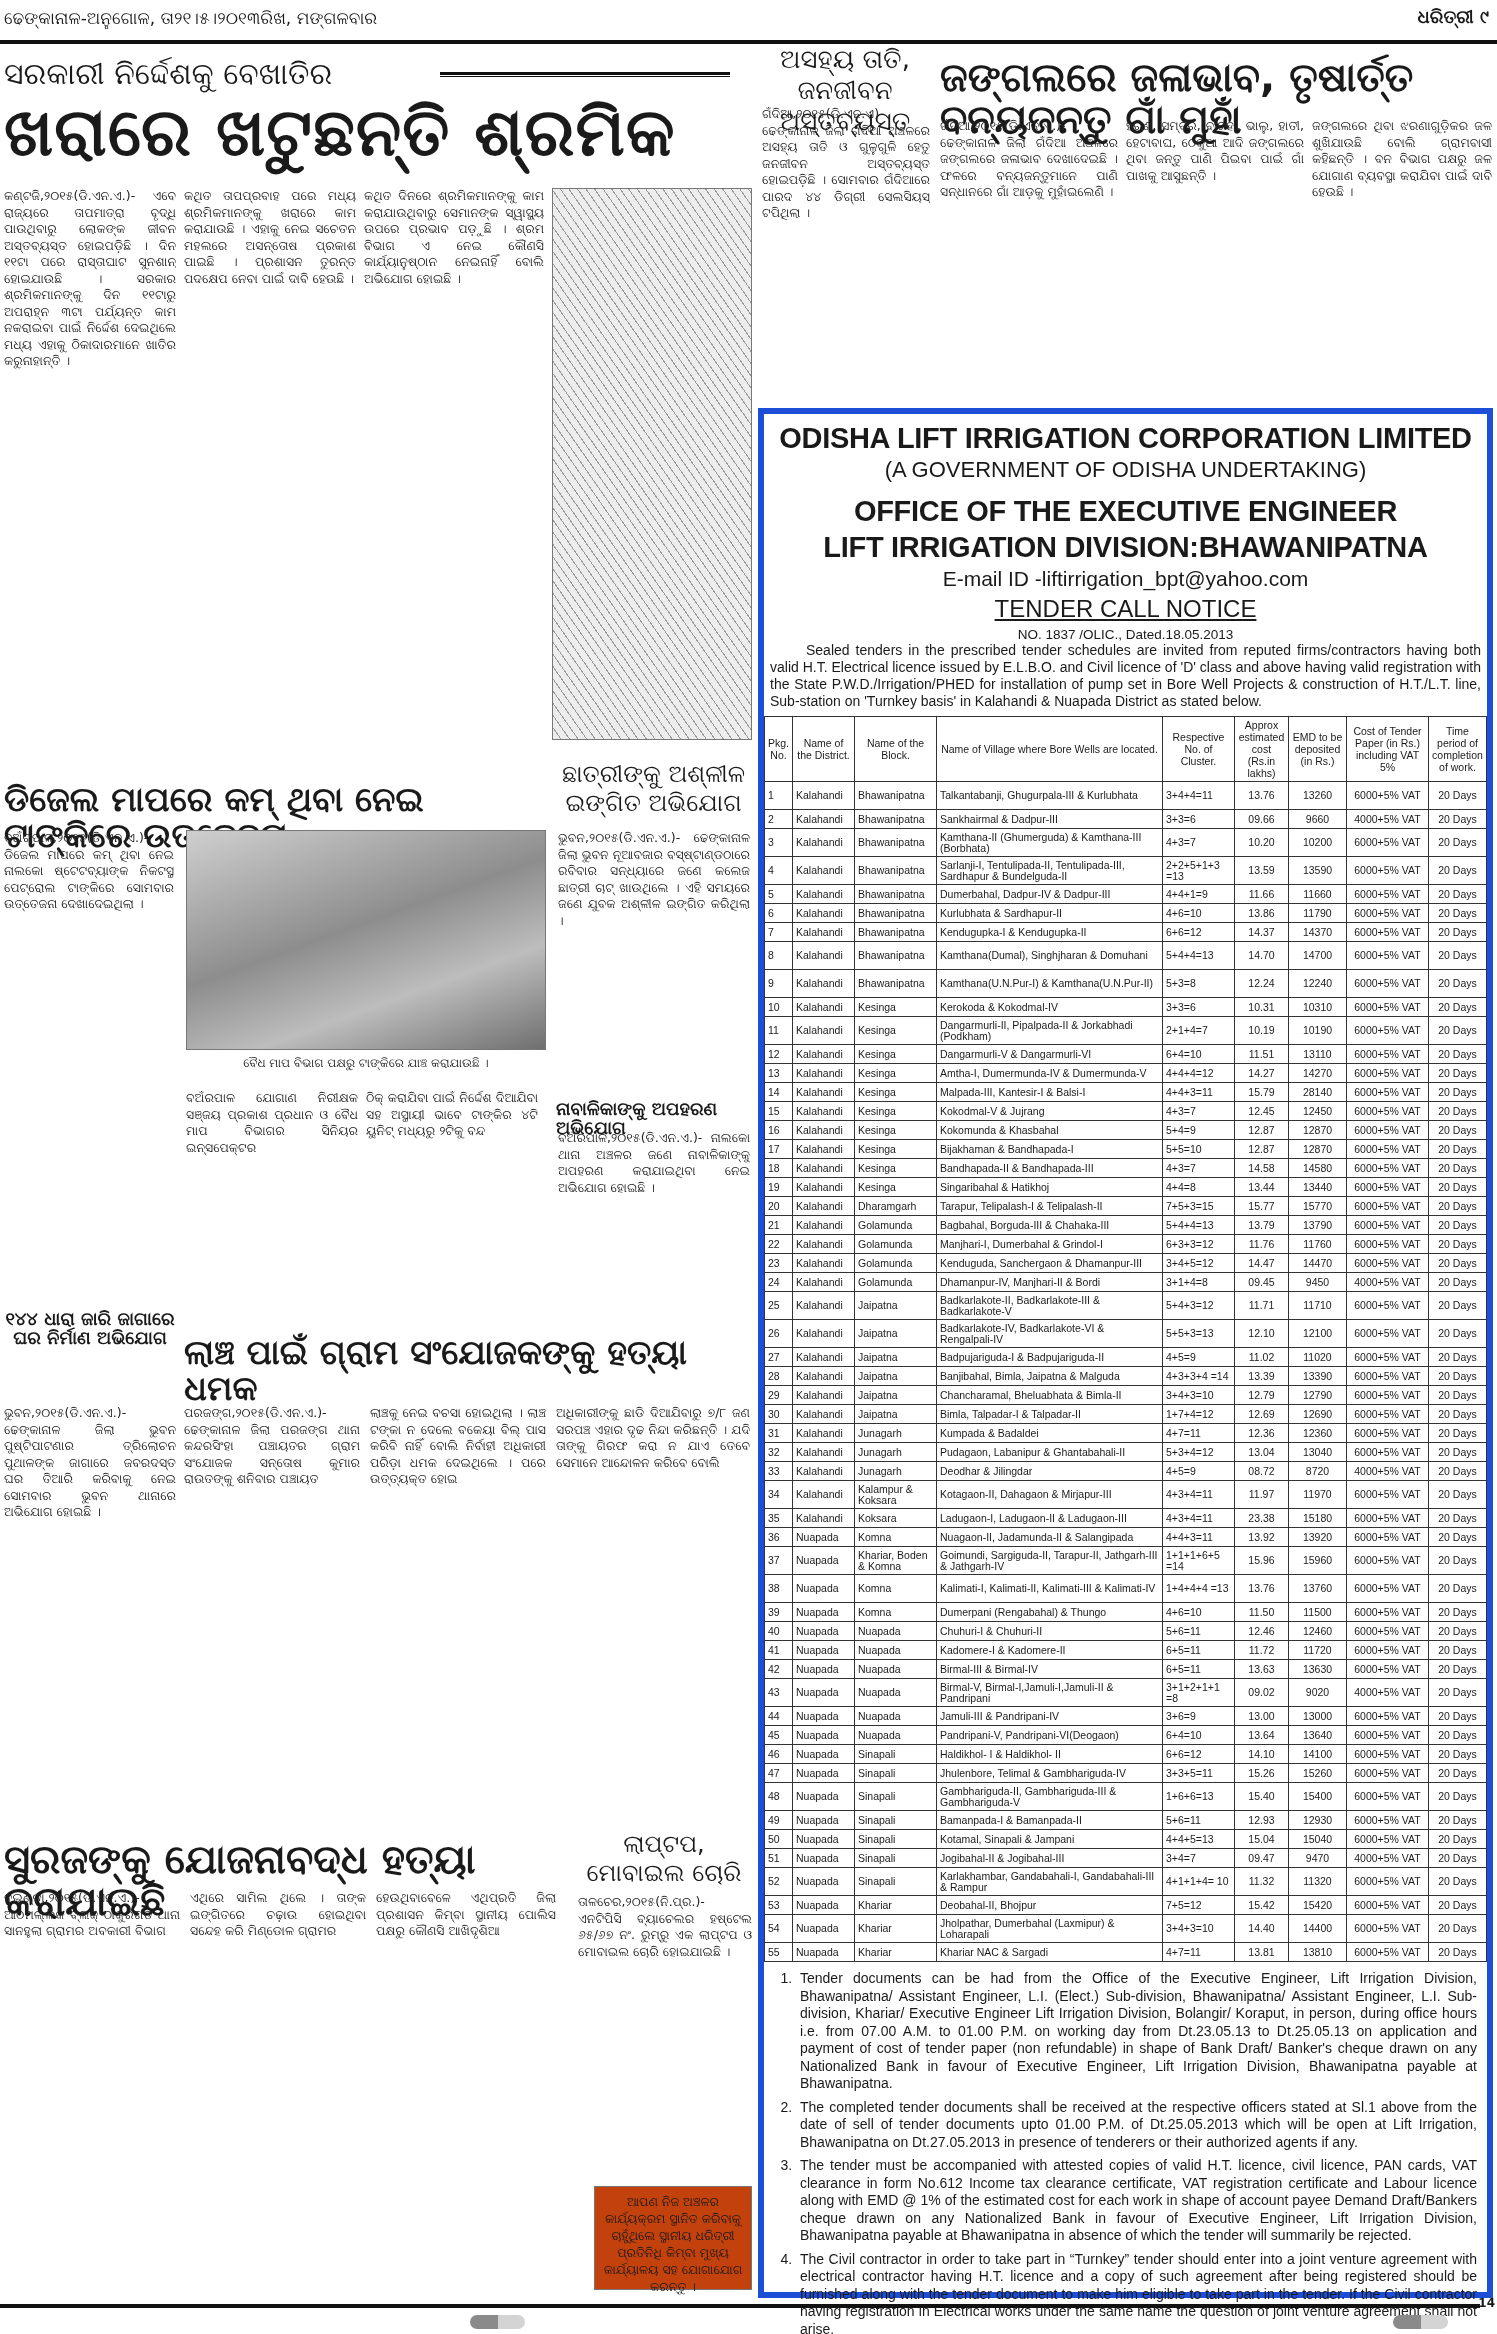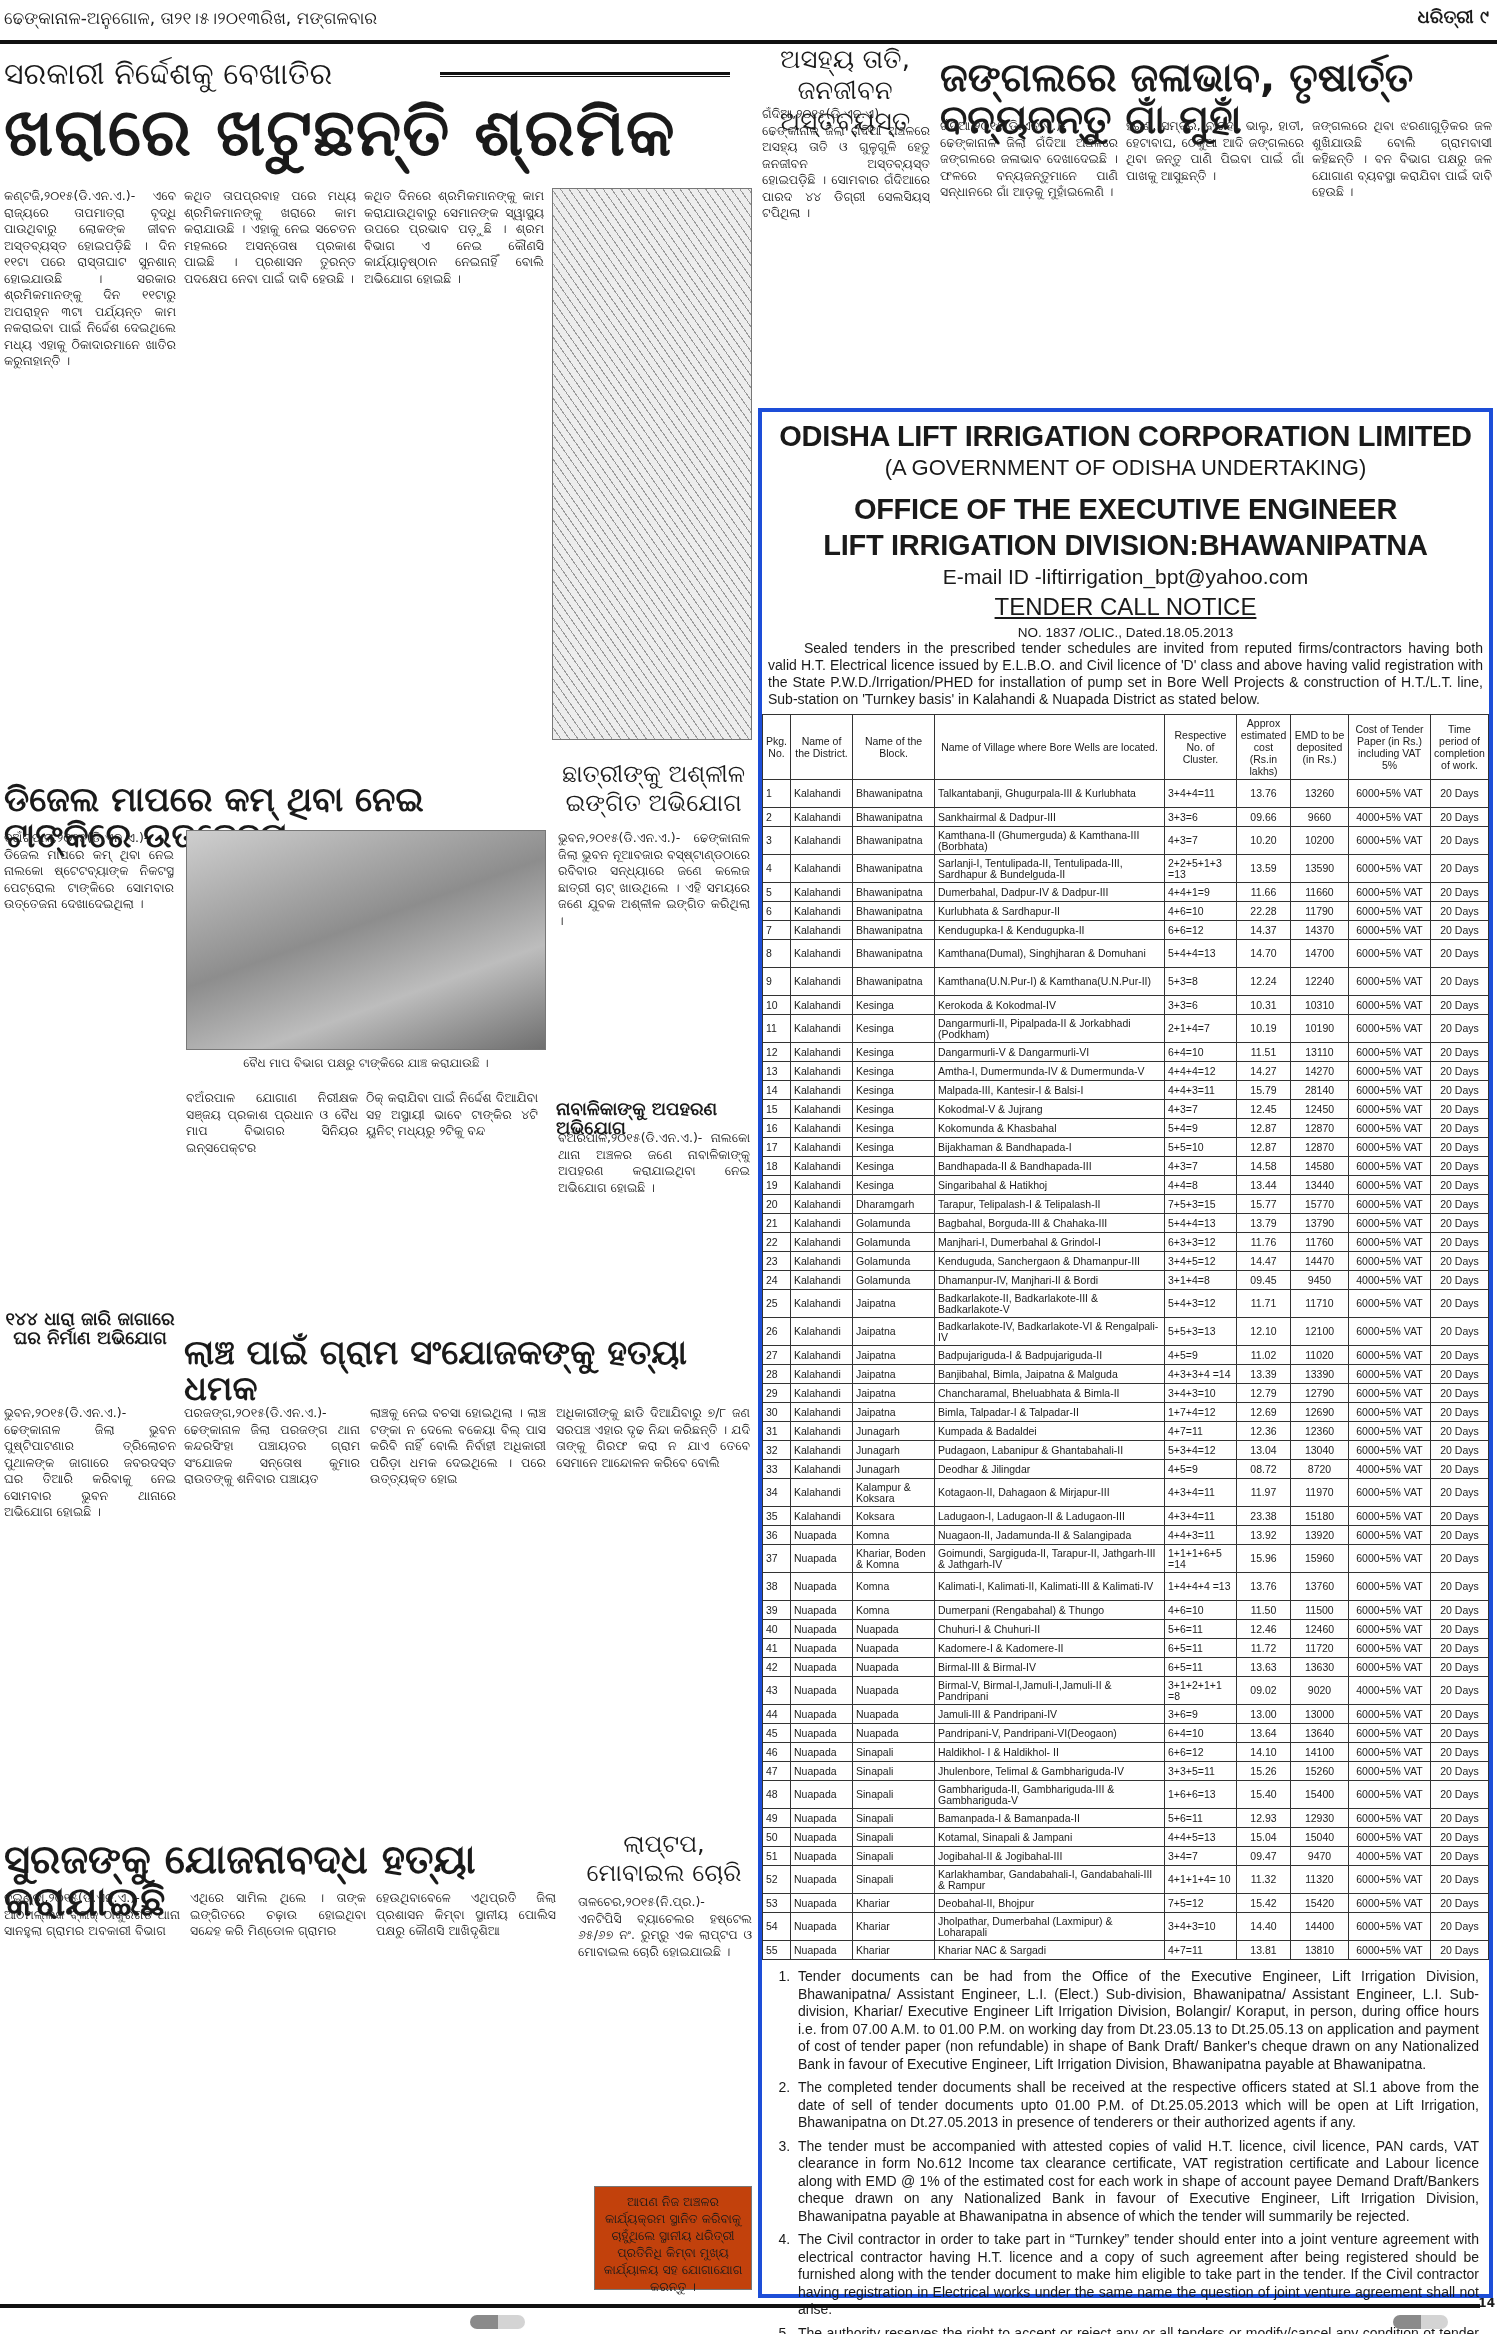--- a/index.html
+++ b/index.html
@@ -18,21 +18,21 @@
   .col { position: absolute; font-size: 12.5px; line-height: 16.5px; text-align: justify; color: #222; overflow: hidden; }
   .col p { margin-bottom: 2px; }
 
   .photo { position: absolute; background: linear-gradient(160deg, #cfcfcf 0%, #8d8d8d 45%, #bdbdbd 70%, #6f6f6f 100%); border: 1px solid #777; }
   .photo.tower { background: repeating-linear-gradient(55deg, #ededed 0 6px, #9a9a9a 6px 7px), #e8e8e8; }
   .photo-caption { position: absolute; font-size: 12px; text-align: center; }
 
   .section-headline { position: absolute; font-weight: bold; line-height: 1.05; }
   .soft-headline { position: absolute; line-height: 1.2; text-align: center; }
 
-  .notice-box { position: absolute; left: 758px; top: 408px; width: 735px; height: 1890px; border: 4px solid #1d4ed8; font-family: "Liberation Sans", sans-serif; }
+  .notice-box { position: absolute; left: 758px; top: 408px; width: 735px; height: 1890px; border: 6px solid #1d4ed8; font-family: "Liberation Sans", sans-serif; }
   .notice-box .center { text-align: center; }
   .n-org { font-size: 29px; font-weight: bold; margin-top: 8px; letter-spacing: -0.3px; }
   .n-sub { font-size: 22px; margin-top: 2px; }
   .n-office { font-size: 29px; font-weight: bold; margin-top: 10px; line-height: 36px; letter-spacing: -0.3px; }
   .n-email { font-size: 21px; margin-top: 2px; }
   .n-title { font-size: 24px; text-decoration: underline; margin-top: 4px; }
   .n-no { font-size: 13.5px; margin-top: 4px; }
   .n-intro { font-size: 14px; line-height: 17px; padding: 0 6px; text-indent: 36px; text-align: justify; }
 
   table.tender { width: 100%; border-collapse: collapse; margin-top: 6px; font-size: 10.5px; font-family: "Liberation Sans", sans-serif; }
@@ -228,21 +228,21 @@
           <td class="c">11660</td>
           <td class="c">6000+5% VAT</td>
           <td class="c">20 Days</td>
         </tr>
         <tr>
           <td>6</td>
           <td>Kalahandi</td>
           <td>Bhawanipatna</td>
           <td>Kurlubhata &amp; Sardhapur-II</td>
           <td>4+6=10</td>
-          <td class="c">22.28</td>
+          <td class="c">13.86</td>
           <td class="c">11790</td>
           <td class="c">6000+5% VAT</td>
           <td class="c">20 Days</td>
         </tr>
         <tr>
           <td>7</td>
           <td>Kalahandi</td>
           <td>Bhawanipatna</td>
           <td>Kendugupka-I &amp; Kendugupka-II</td>
           <td>6+6=12</td>

